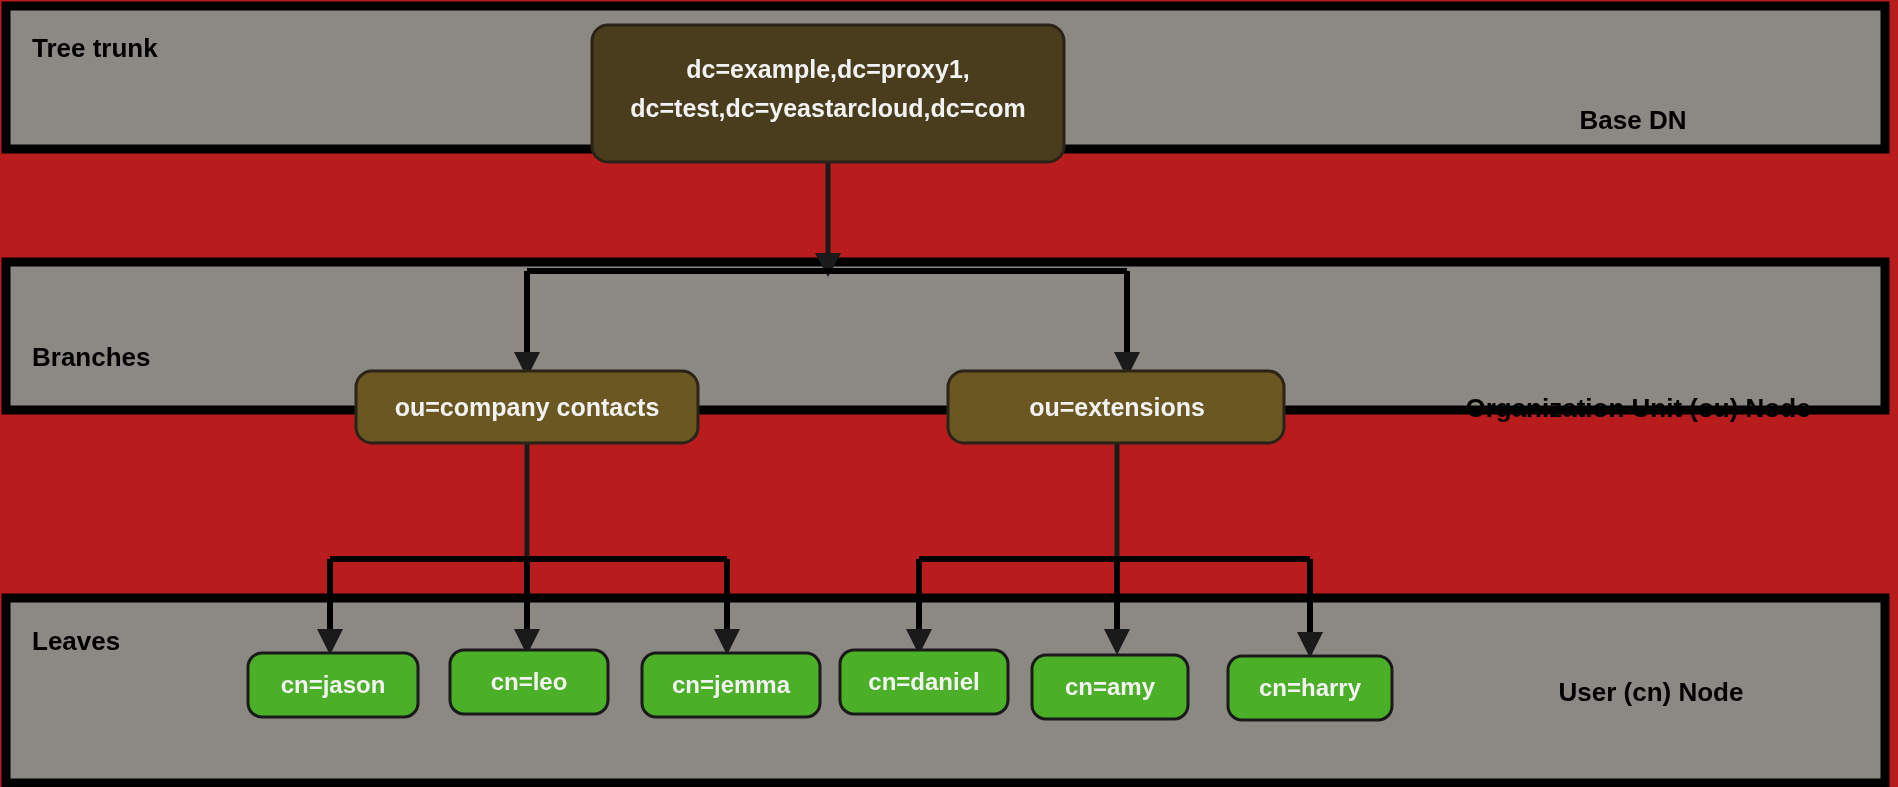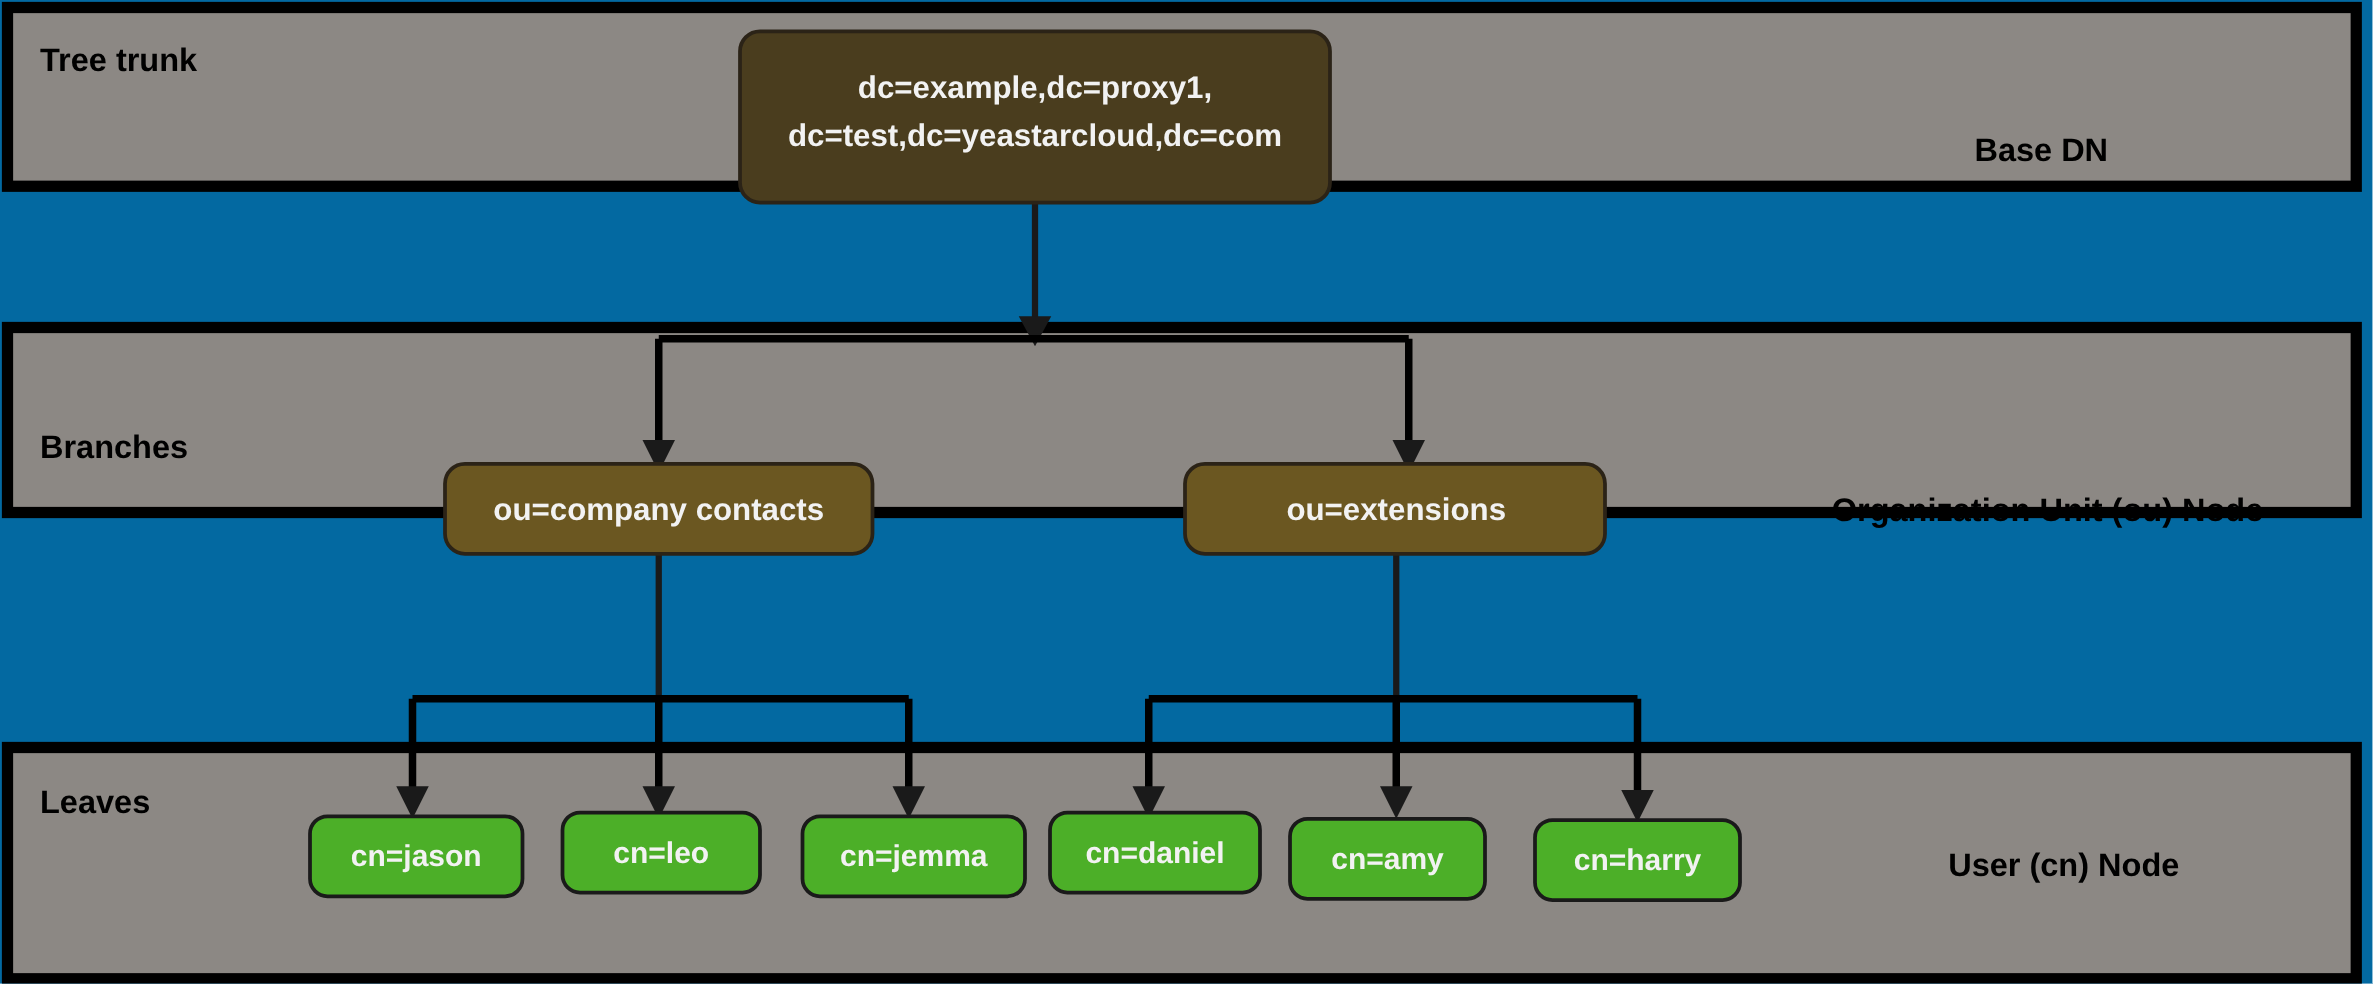--- a/index.html
+++ b/index.html
@@ -10,21 +10,21 @@
   body {
     width: 1898px;
     height: 787px;
     font-family: "Liberation Sans", sans-serif;
     overflow: hidden;
   }
   #diagram-root {
     position: relative;
     width: 1898px;
     height: 787px;
-    background: #0369a1;
+    background: #b91c1c;
   }
   svg#diagram-svg {
     position: absolute;
     top: 0;
     left: 0;
     width: 1898px;
     height: 787px;
     display: block;
   }
   .band-label {

